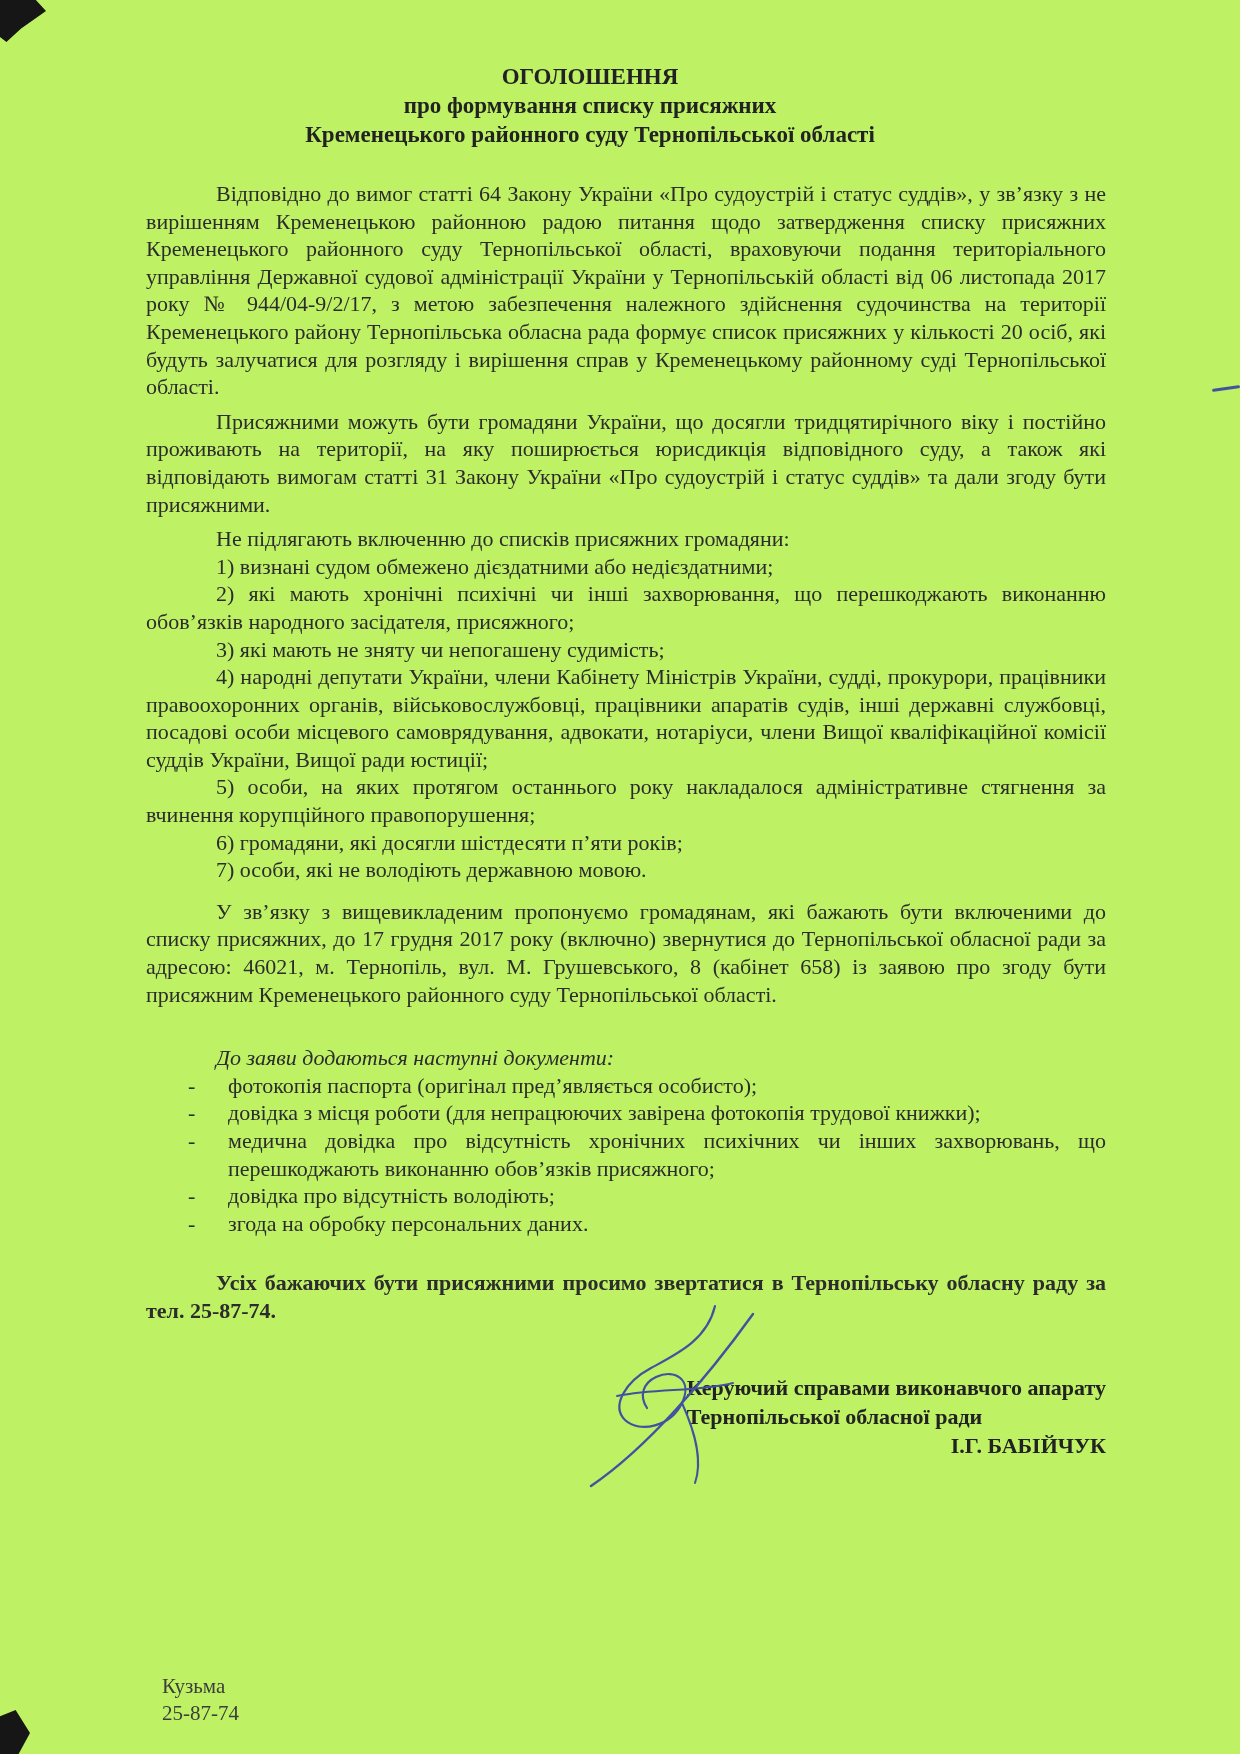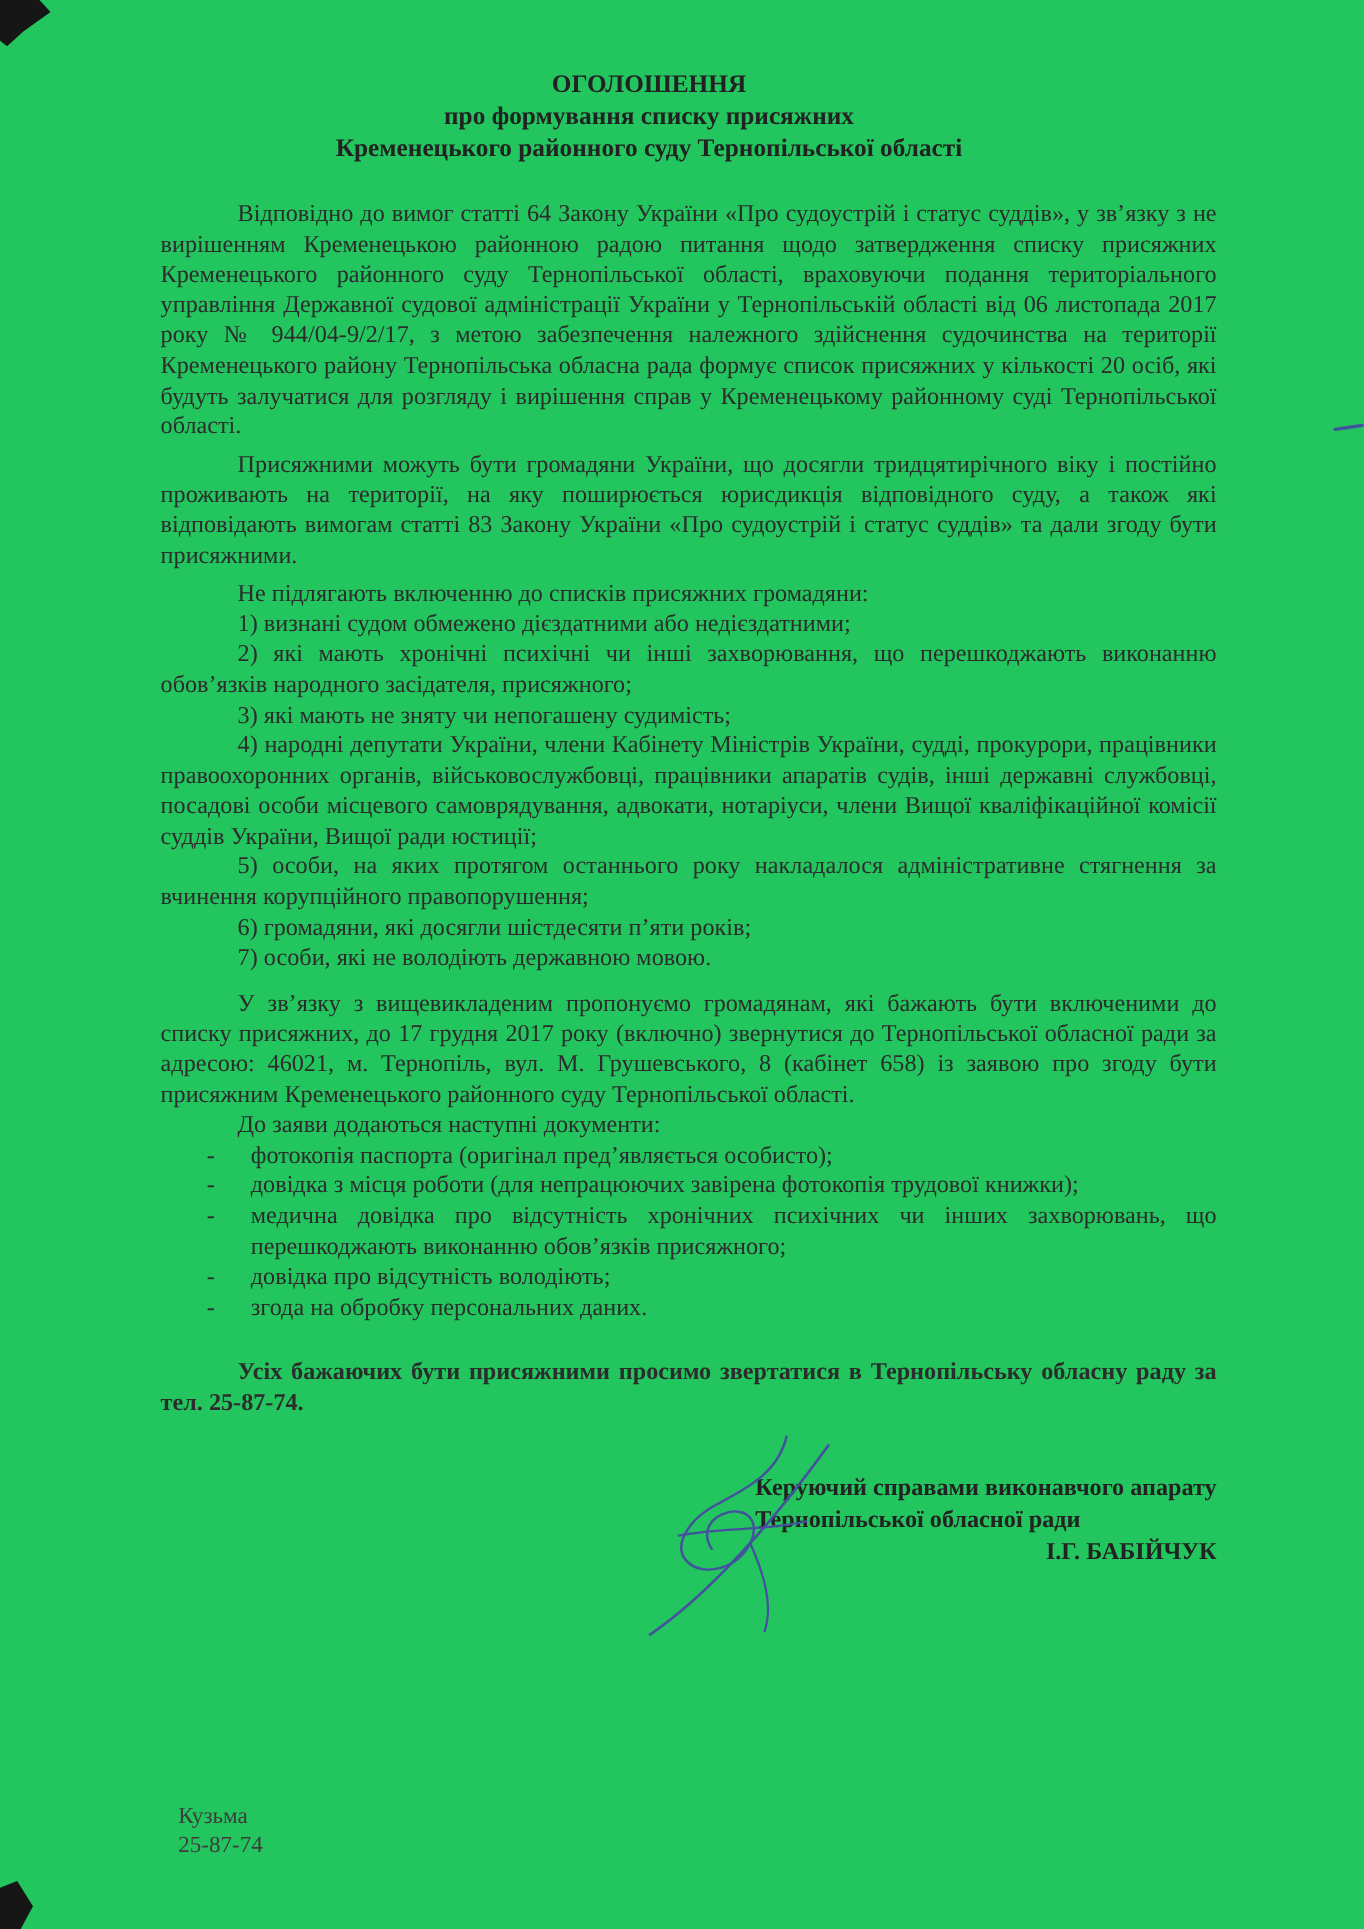--- a/index.html
+++ b/index.html
@@ -3,37 +3,37 @@
 <meta charset="utf-8">
 <style>
   html,body{margin:0;padding:0;}
   body{
     width:1240px;height:1754px;
     background:#f4f4f2;
     font-family:"Liberation Serif","DejaVu Serif",serif;
   }
   .page{
     position:relative;width:1240px;height:1754px;
-    background:#22c55e;overflow:hidden;color:#2c2c2c;
+    background:#bef264;overflow:hidden;color:#2c2c2c;
   }
   .content{
     position:absolute;left:146px;top:0;width:960px;
   }
   .title-block{
     padding-top:62px;text-align:center;font-weight:bold;color:#222;
     font-size:23px;line-height:29px;transform:translateX(-36px);
   }
   .para{
     font-size:22px;line-height:27.6px;text-align:justify;
     text-indent:70px;margin:0;
   }
   .mt-sm{margin-top:7px;}
   .mt-md{margin-top:14px;}
   .mt-lg{margin-top:31px;}
-  .mt-xl{}
+  .mt-xl{margin-top:36px;font-style:italic;}
   .mt-xxl{margin-top:32px;font-weight:bold;}
   .exclusion-item{font-size:22px;line-height:27.6px;text-align:justify;text-indent:70px;}
   .doc-item{
     position:relative;font-size:22px;line-height:27.6px;
     text-align:justify;padding-left:82px;
   }
   .doc-item .dash{
     position:absolute;left:42px;top:0;text-indent:0;
   }
   .signature-row{
@@ -69,21 +69,21 @@
   <div class="content">
 
     <div class="title-block">
       <div>ОГОЛОШЕННЯ</div>
       <div>про формування списку присяжних</div>
       <div>Кременецького районного суду Тернопільської області</div>
     </div>
 
     <p class="para mt-lg">Відповідно до вимог статті 64 Закону України «Про судоустрій і статус суддів», у зв’язку з не вирішенням Кременецькою районною радою питання щодо затвердження списку присяжних Кременецького районного суду Тернопільської області, враховуючи подання територіального управління Державної судової адміністрації України у Тернопільській області від 06 листопада 2017 року № 944/04-9/2/17, з метою забезпечення належного здійснення судочинства на території Кременецького району Тернопільська обласна рада формує список присяжних у кількості 20 осіб, які будуть залучатися для розгляду і вирішення справ у Кременецькому районному суді Тернопільської області.</p>
 
-    <p class="para mt-sm">Присяжними можуть бути громадяни України, що досягли тридцятирічного віку і постійно проживають на території, на яку поширюється юрисдикція відповідного суду, а також які відповідають вимогам статті 83 Закону України «Про судоустрій і статус суддів» та дали згоду бути присяжними.</p>
+    <p class="para mt-sm">Присяжними можуть бути громадяни України, що досягли тридцятирічного віку і постійно проживають на території, на яку поширюється юрисдикція відповідного суду, а також які відповідають вимогам статті 31 Закону України «Про судоустрій і статус суддів» та дали згоду бути присяжними.</p>
 
     <p class="para mt-sm">Не підлягають включенню до списків присяжних громадяни:</p>
 
     <div class="exclusion-item">1) визнані судом обмежено дієздатними або недієздатними;</div>
     <div class="exclusion-item">2) які мають хронічні психічні чи інші захворювання, що перешкоджають виконанню обов’язків народного засідателя, присяжного;</div>
     <div class="exclusion-item">3) які мають не зняту чи непогашену судимість;</div>
     <div class="exclusion-item">4) народні депутати України, члени Кабінету Міністрів України, судді, прокурори, працівники правоохоронних органів, військовослужбовці, працівники апаратів судів, інші державні службовці, посадові особи місцевого самоврядування, адвокати, нотаріуси, члени Вищої кваліфікаційної комісії суддів України, Вищої ради юстиції;</div>
     <div class="exclusion-item">5) особи, на яких протягом останнього року накладалося адміністративне стягнення за вчинення корупційного правопорушення;</div>
     <div class="exclusion-item">6) громадяни, які досягли шістдесяти п’яти років;</div>
     <div class="exclusion-item">7) особи, які не володіють державною мовою.</div>

